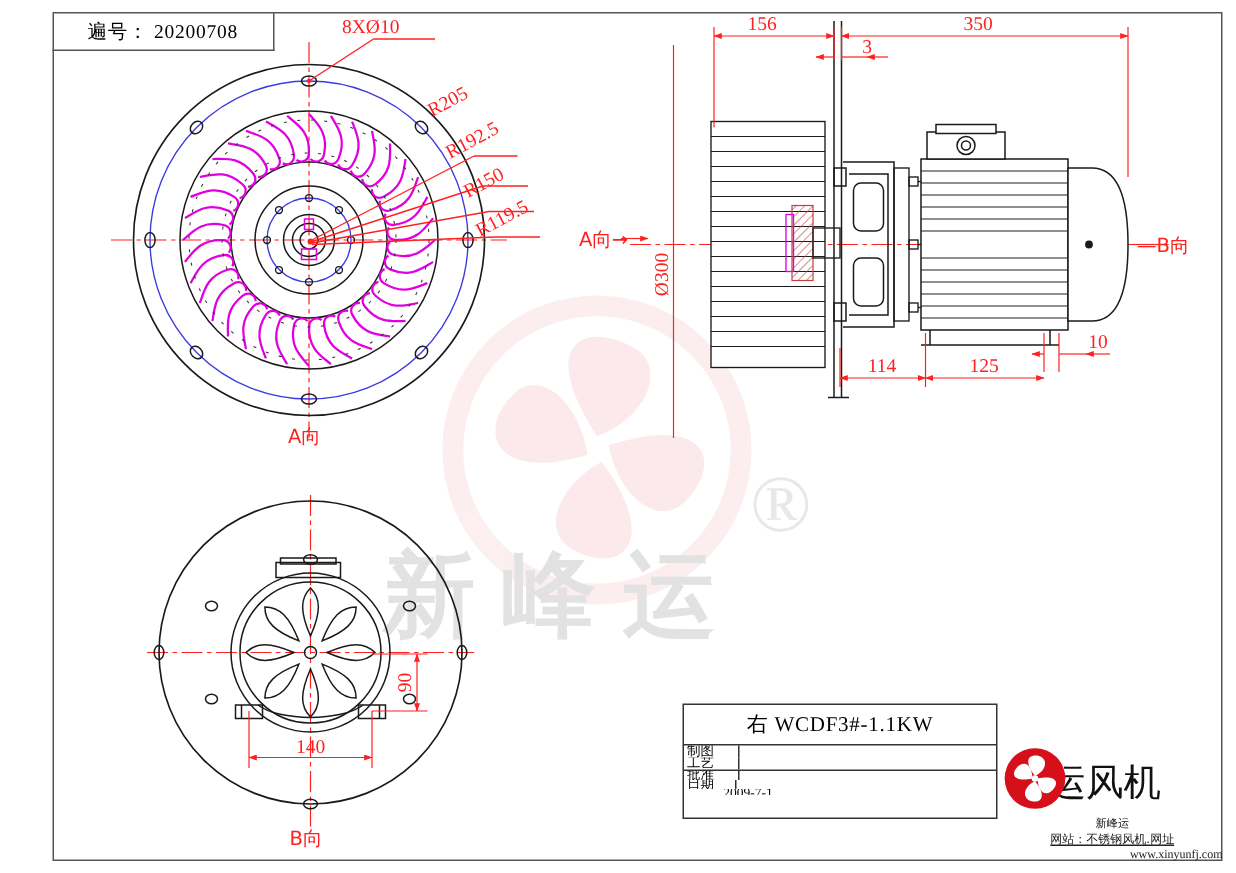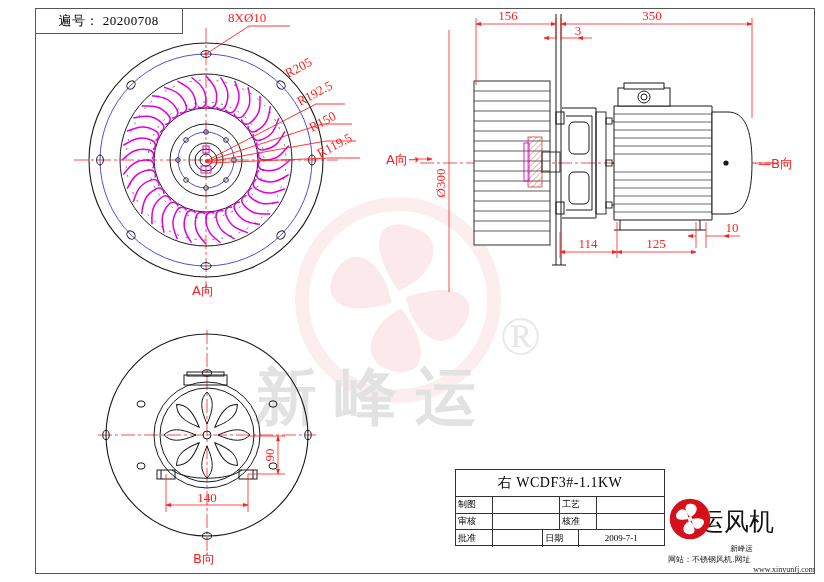--- a/index.html
+++ b/index.html
@@ -21,33 +21,33 @@
            font-size:62px;font-weight:bold;color:#e2e2e2;letter-spacing:18px;}
   #wm-reg{left:500px;top:305px;font-size:54px;color:#e8e8e8;
           font-family:"Liberation Serif",serif;}
   
   .tb{position:absolute;left:455px;top:469px;width:210px;height:77px;
       border:1.2px solid #333;box-sizing:border-box;background:#fff;}
   .tb-title{height:27px;border-bottom:1.2px solid #333;display:flex;
             align-items:center;justify-content:center;font-size:14px;
             letter-spacing:.5px;box-sizing:border-box;}
   .tb-row{display:flex;height:16.6px;border-bottom:1px solid #333;
-          box-sizing:border-box;font-size:9px;}
+          box-sizing:border-box;font-size:9px;flex-direction:column;}
   .tb-row:last-child{border-bottom:none;}
   .tb-c{border-right:1px solid #333;box-sizing:border-box;display:flex;
         align-items:center;padding-left:2px;overflow:hidden;white-space:nowrap;}
   .tb-c.last{border-right:none;}
   .tb-c.ctr{justify-content:center;padding-left:0;}
   .logo{position:absolute;left:668px;top:497px;width:147px;height:77px;
         box-sizing:border-box;}
   .logo-main{display:flex;align-items:center;height:48px;}
   .logo-txt{font-family:"DejaVu Sans",sans-serif;font-size:25px;color:#111;
             margin-left:6px;letter-spacing:0px;}
   .logo-sub1{font-family:"DejaVu Sans",sans-serif;font-size:8px;color:#222;
-             text-align:left;}
+             text-align:center;text-decoration:underline;}
   .logo-sub2{font-family:"Liberation Serif",serif;font-size:8px;color:#222;
              text-align:right;}
   .logo-badge{font-family:"DejaVu Sans",sans-serif;font-size:7.5px;
               color:#111;text-align:center;margin-top:-1px;}
 </style>
 </head>
 <body>
 
 <div id="sheet">
 
@@ -400,26 +400,20 @@
   <div class="tb">
     <div class="tb-title">右  WCDF3#-1.1KW</div>
 
     <div class="tb-row">
       <div class="tb-c cn" style="width:18%">制图</div>
       <div class="tb-c" style="width:32%"></div>
       <div class="tb-c cn" style="width:18%">工艺</div>
       <div class="tb-c last" style="width:32%"></div>
     </div>
 
-    <div class="tb-row">
-      <div class="tb-c cn" style="width:18%">审核</div>
-      <div class="tb-c" style="width:32%"></div>
-      <div class="tb-c cn" style="width:18%">核准</div>
-      <div class="tb-c last" style="width:32%"></div>
-    </div>
 
     <div class="tb-row">
       <div class="tb-c cn" style="width:18%">批准</div>
       <div class="tb-c" style="width:24%"></div>
       <div class="tb-c cn" style="width:17%">日期</div>
       <div class="tb-c last ctr" style="width:41%">2009-7-1</div>
     </div>
   </div>
 
   <div class="logo">

